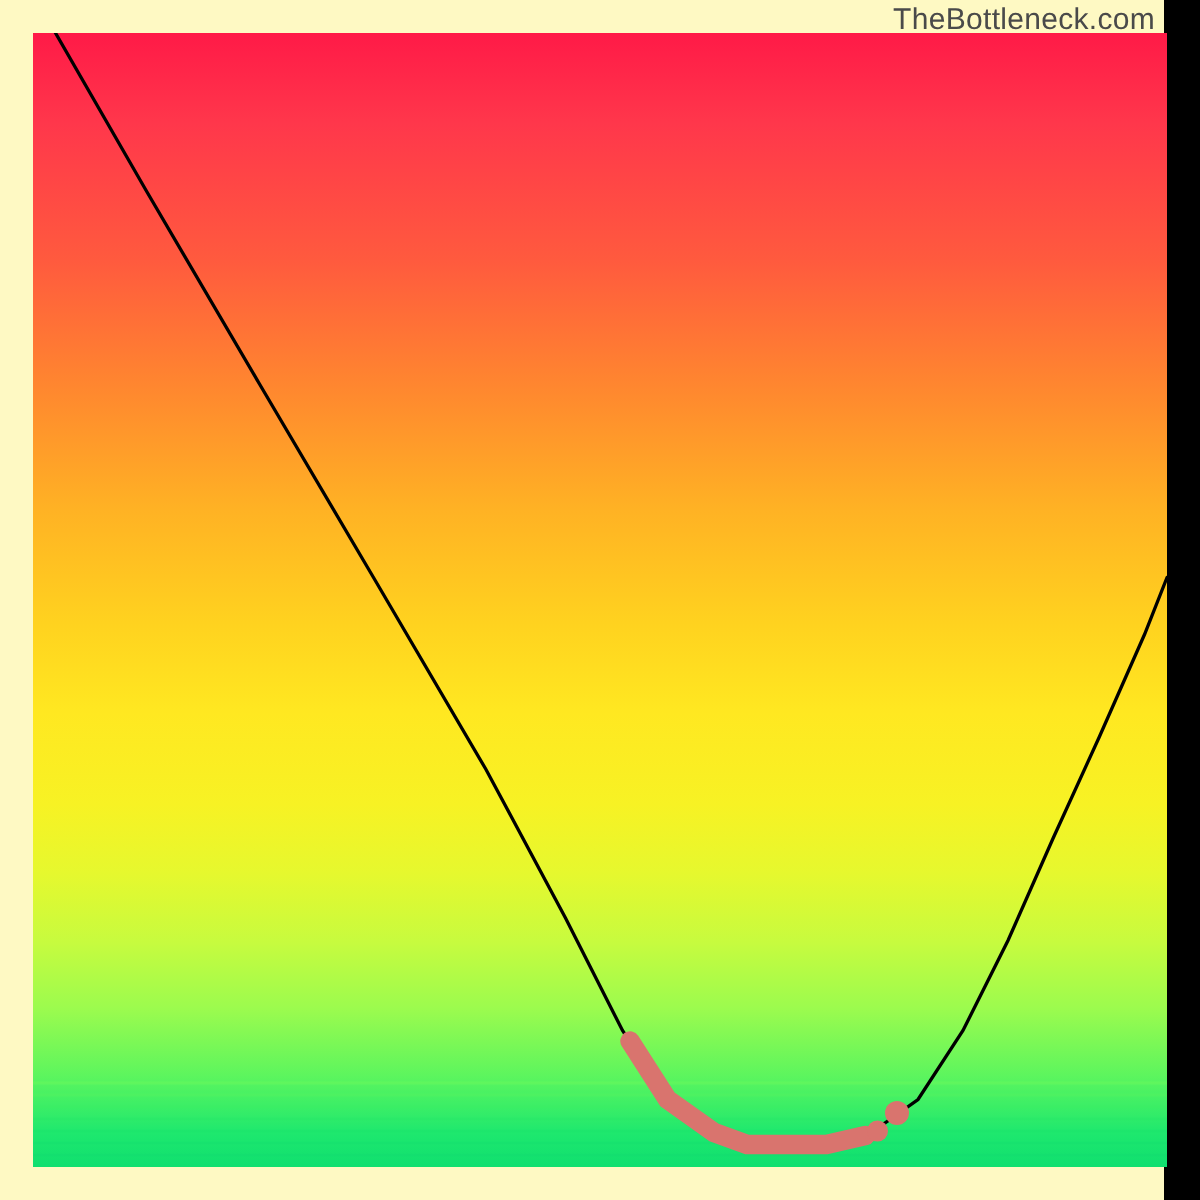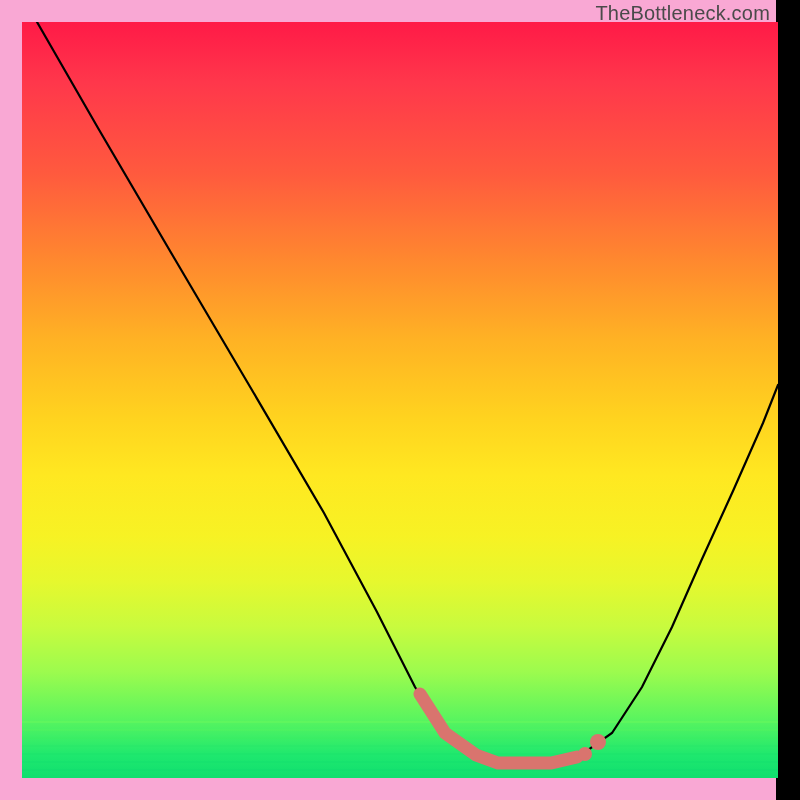--- a/index.html
+++ b/index.html
@@ -8,21 +8,21 @@
     width: 800px;
     height: 800px;
     background: #000;
     overflow: hidden;
     font-family: Arial, Helvetica, sans-serif;
   }
   .frame {
     position: relative;
     width: 776px;
     height: 800px;
-    background: #f9a8d4;
+    background: #fef9c3;
   }
   .plot-area {
     position: absolute;
     left: 22px;
     top: 22px;
     width: 756px;
     height: 756px;
     
     background: linear-gradient(to bottom,
       #ff1a47 0%,

